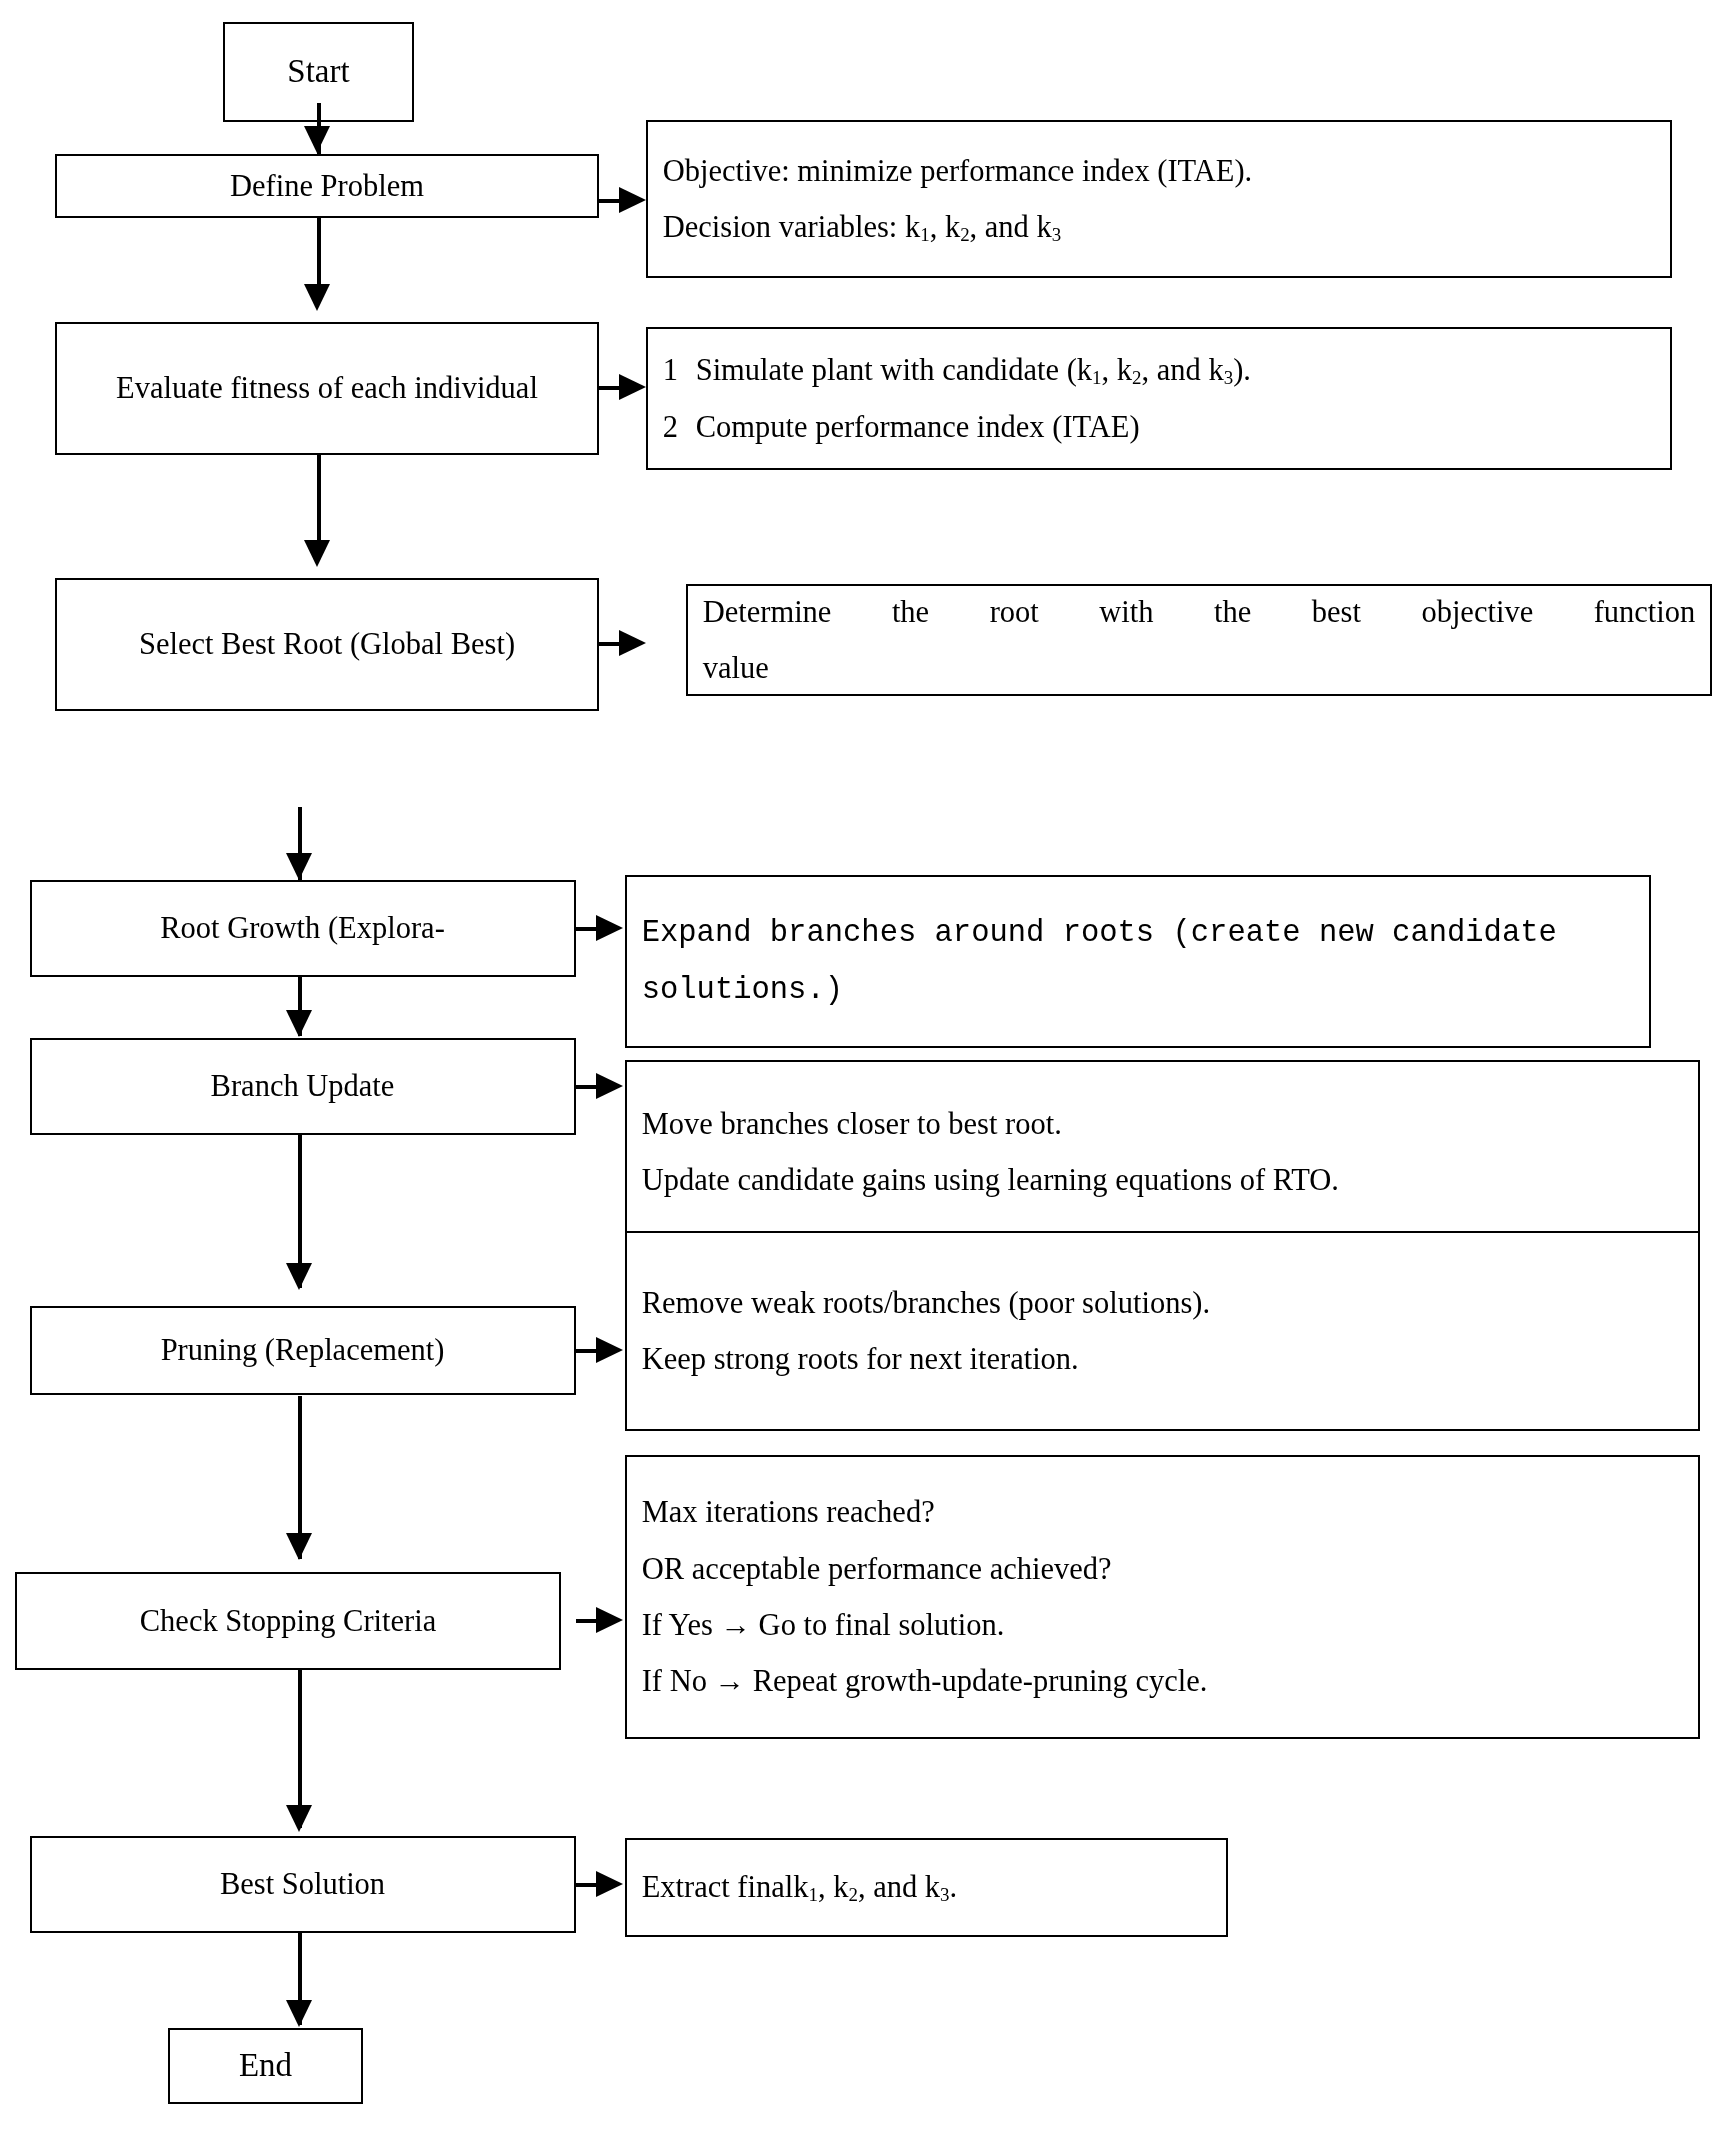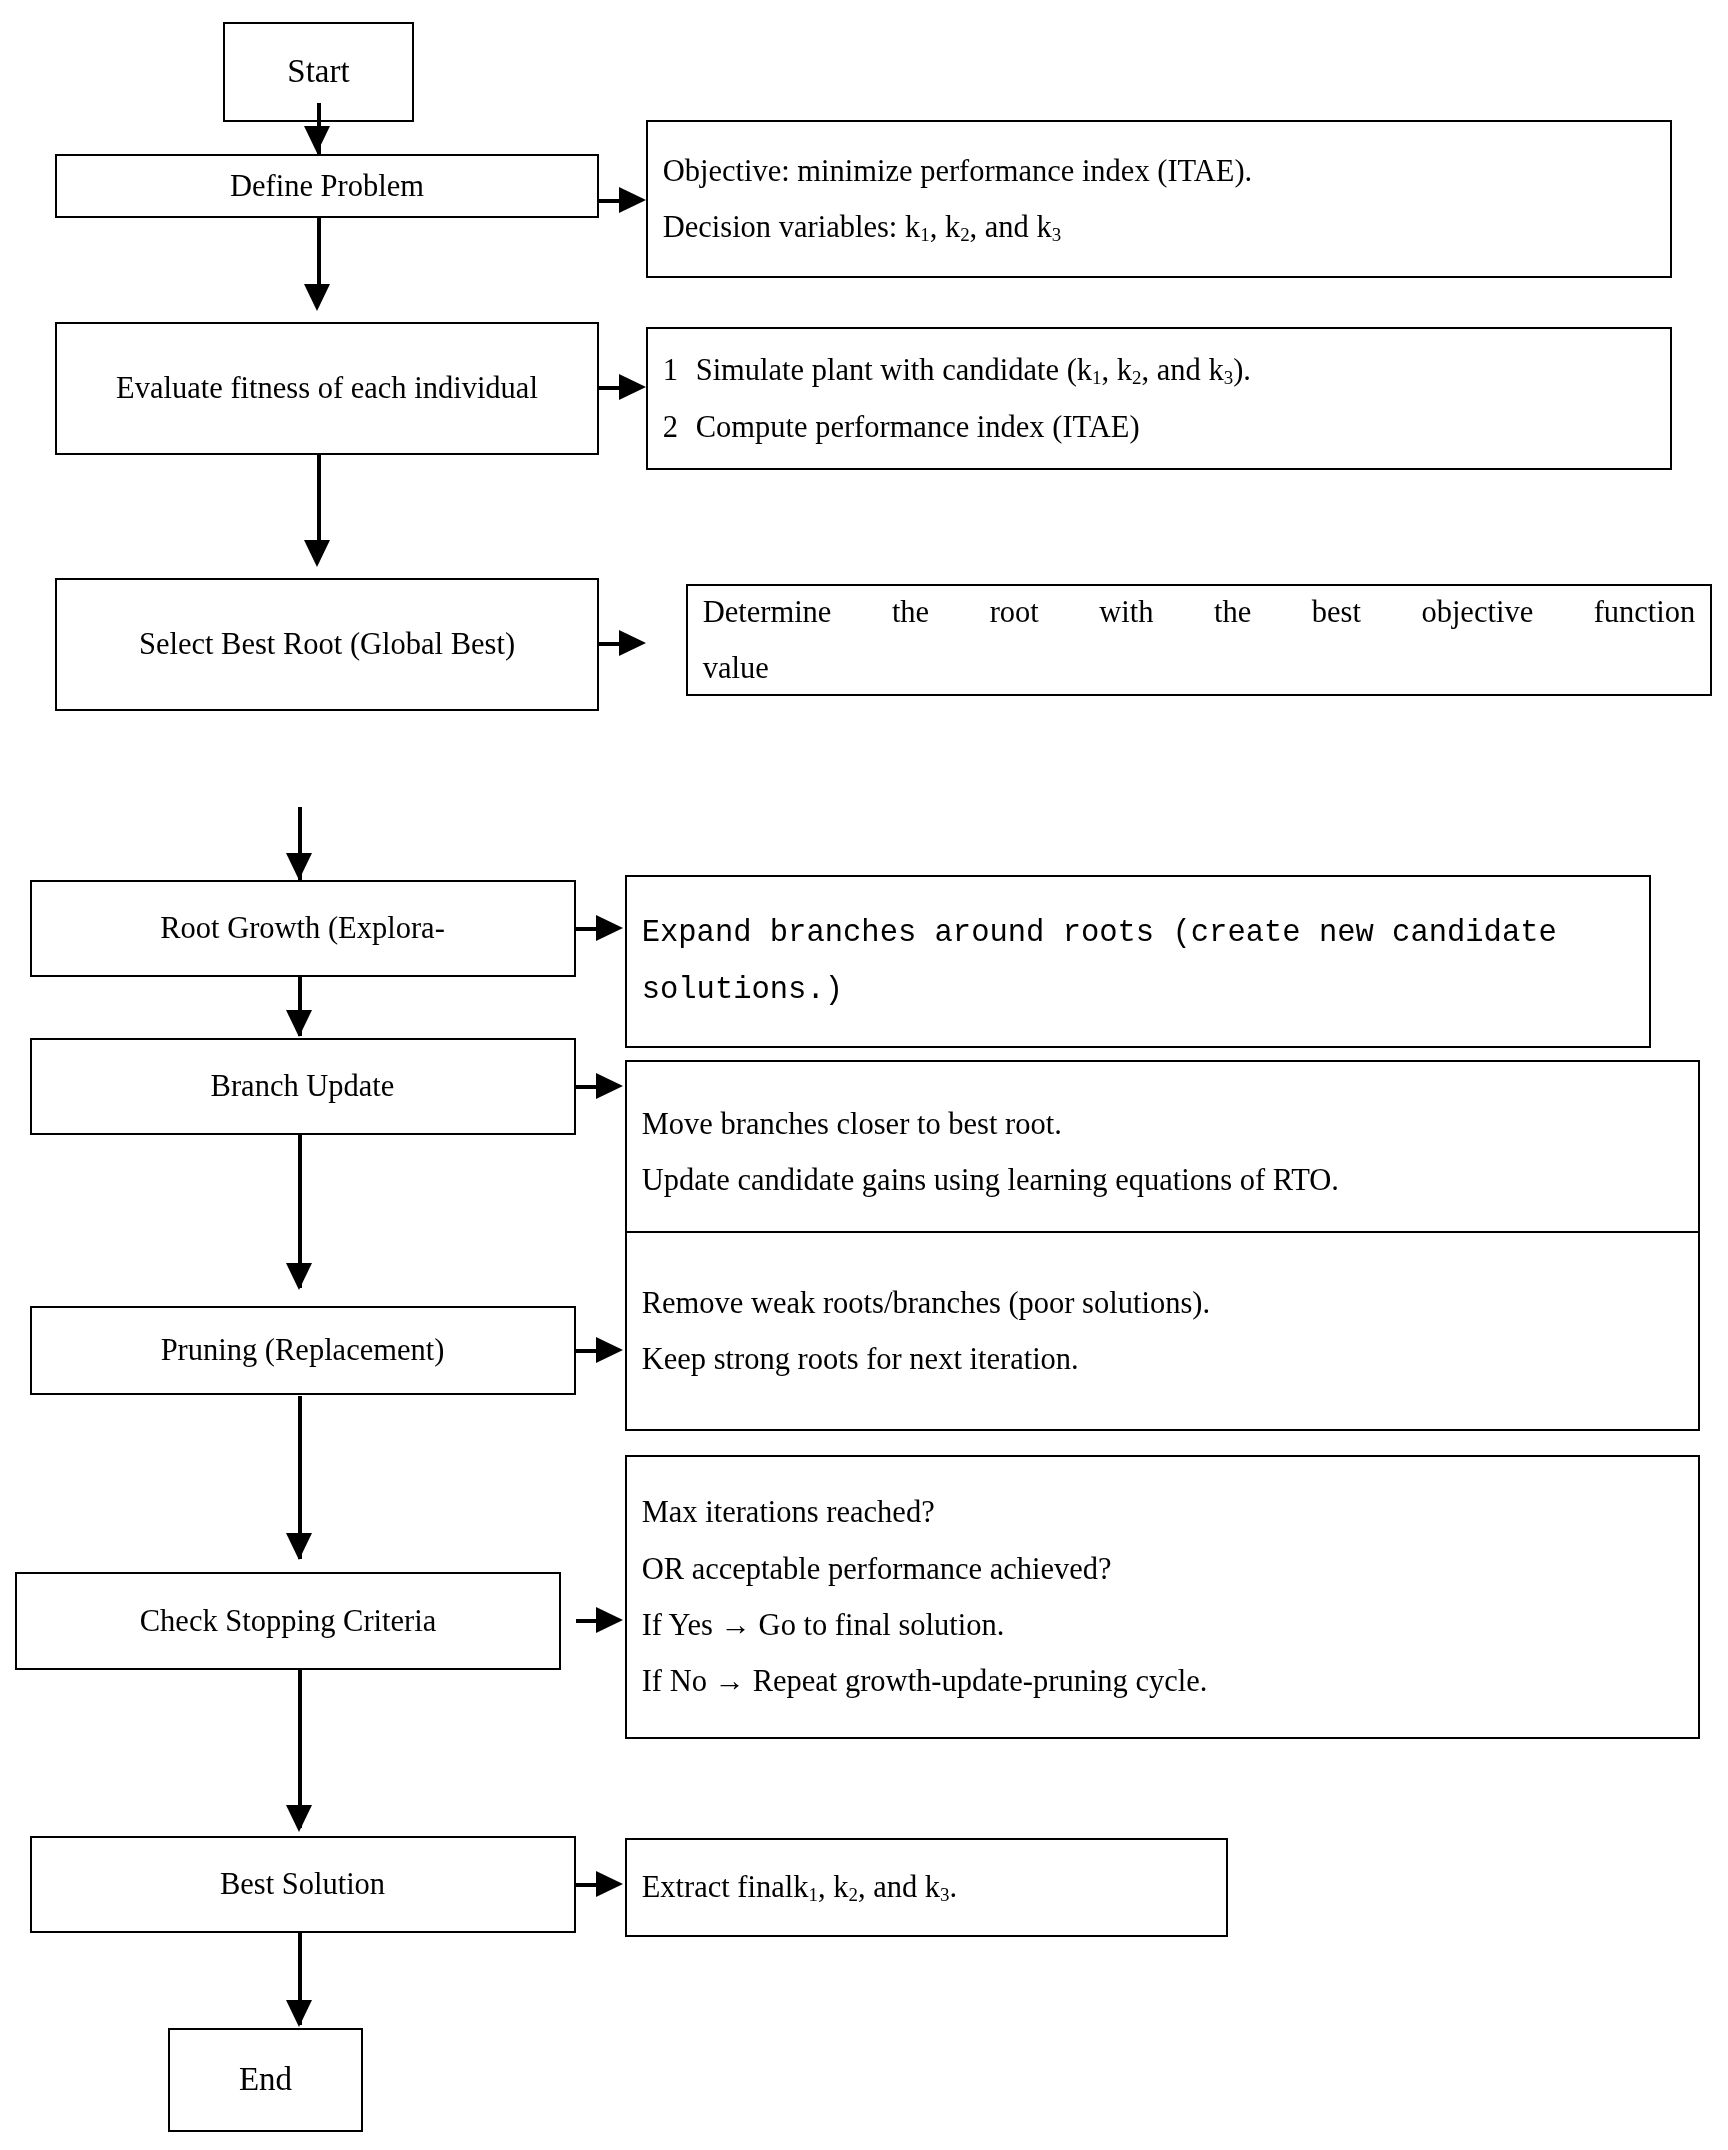--- a/index.html
+++ b/index.html
@@ -216,18 +216,18 @@
   <div class="hline" style="left:576px; top:1883px; width:33px;"></div>
   <div class="arrow-right" style="left:596px; top:1871px;"></div>
 
   <div class="detail" style="left:625px; top:1838px; width:603px; height:99px;">
     <p><span>Extract finalk</span><sub>1</sub><span>, k</span><sub>2</sub><span>, and k</span><sub>3</sub><span>.</span></p>
   </div>
 
   <div class="vline" style="left:298px; top:1933px; height:92px;"></div>
   <div class="arrow-down" style="left:286px; top:2000px;"></div>
 
-  <div class="node terminal" style="left:168px; top:2028px; width:195px; height:104px;">
+  <div class="node terminal" style="left:168px; top:2028px; width:195px; height:76px;">
     <span>End</span>
   </div>
 
 </div>
 
 
 </body></html>

